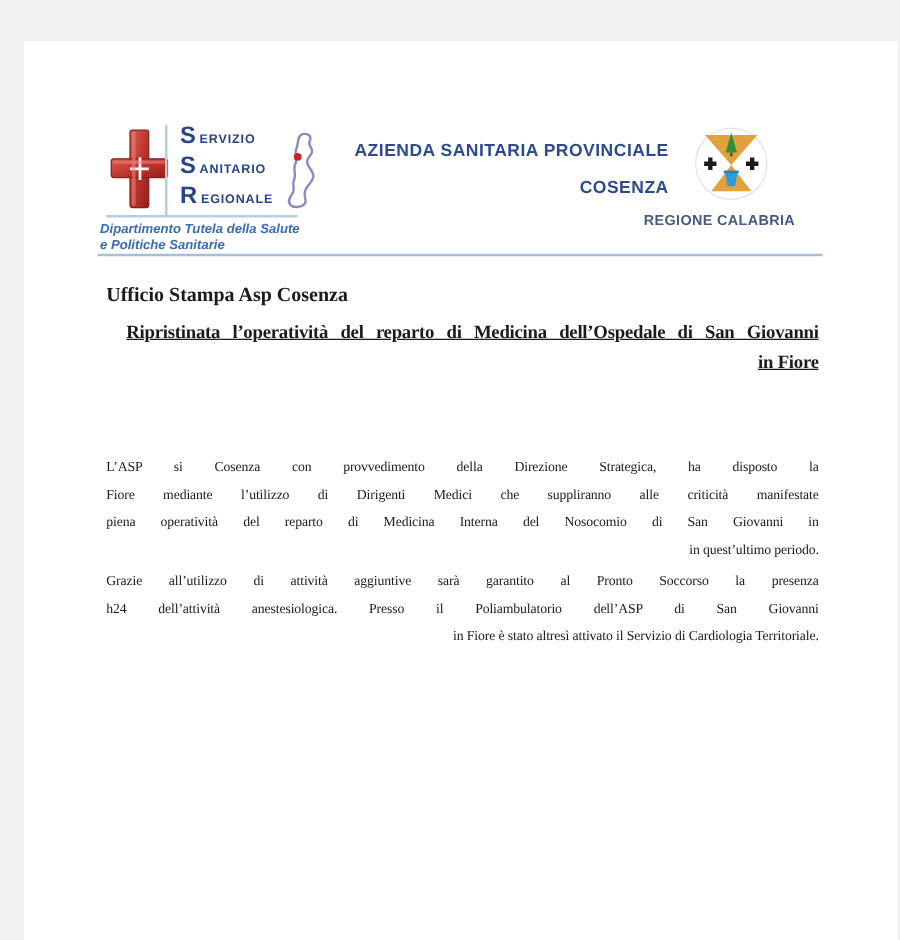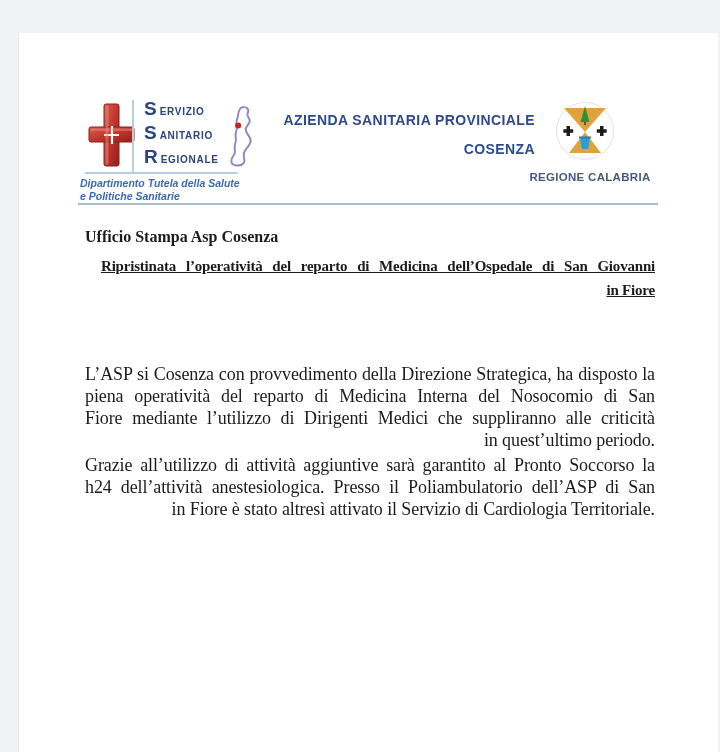--- a/index.html
+++ b/index.html
@@ -26,31 +26,31 @@
         font-size:10.5px;font-weight:600;color:#3a6bb0;line-height:12.5px;}
 
   
   .map-icon{left:218px;top:104px;width:46px;height:66px;}
   .agency{left:265px;top:112px;width:270px;text-align:right;color:#2c4a8c;
           font-size:14px;font-weight:600;letter-spacing:.4px;}
   .agency-l2{margin-top:13px;}
 
   
   .emblem{left:555px;top:101px;width:60px;height:60px;}
-  .region-label{left:515px;top:171px;width:150px;text-align:center;
+  .region-label{left:515px;top:171px;width:150px;
                 font-size:11.5px;font-weight:700;color:#475a7d;letter-spacing:.3px;}
   .header-rule{left:78px;top:203px;width:580px;height:2px;background:#a9bfcf;}
 
   
   .serif{font-family:"Liberation Serif",serif;color:#1b1b1b;}
   .office{left:85px;top:228px;font-size:16px;font-weight:bold;}
   .headline{left:85px;top:254px;width:570px;font-size:15px;font-weight:bold;
             line-height:24px;letter-spacing:-0.2px;}
   .headline div{text-decoration:underline;}
-  .docbody{left:85px;top:363px;width:570px;font-size:18px;line-height:22px;
+  .docbody{left:85px;top:363px;width:570px;font-size:11px;line-height:22px;
            letter-spacing:-0.1px;}
   .para{margin:0 0 3px 0;}
   .jl{text-align:justify;text-align-last:justify;max-height:22px;overflow:hidden;}
   .ll{text-align:right;max-height:22px;overflow:hidden;}
   .headline .jl,.headline .ll{max-height:24px;margin-left:16px;}
 </style>
 </head>
 <body>
 
 <div class="page"></div>
@@ -127,22 +127,22 @@
 <div class="abs serif office">Ufficio Stampa Asp Cosenza</div>
 
 <div class="abs serif headline" id="headline">
     <div class="jl">Ripristinata l’operatività del reparto di Medicina dell’Ospedale di San Giovanni</div>
     <div class="ll">in Fiore</div>
   </div>
 
 <div class="abs serif docbody" id="docbody">
     <div class="para">
       <div class="jl">L’ASP si Cosenza con provvedimento della  Direzione Strategica, ha disposto la</div>
+      <div class="jl">Fiore mediante l’utilizzo di Dirigenti Medici che suppliranno alle criticità manifestate</div>
       <div class="jl">piena operatività del reparto di Medicina Interna del Nosocomio di San Giovanni in</div>
-      <div class="jl">Fiore mediante l’utilizzo di Dirigenti Medici che suppliranno alle criticità manifestate</div>
       <div class="ll">in quest’ultimo periodo.</div>
     </div>
     <div class="para">
       <div class="jl">Grazie all’utilizzo di attività aggiuntive sarà garantito al Pronto Soccorso la presenza</div>
       <div class="jl">h24 dell’attività anestesiologica. Presso il Poliambulatorio dell’ASP di San Giovanni</div>
       <div class="ll">in Fiore è stato altresì attivato il Servizio di Cardiologia Territoriale.</div>
     </div>
   </div>
 
 </body></html>

